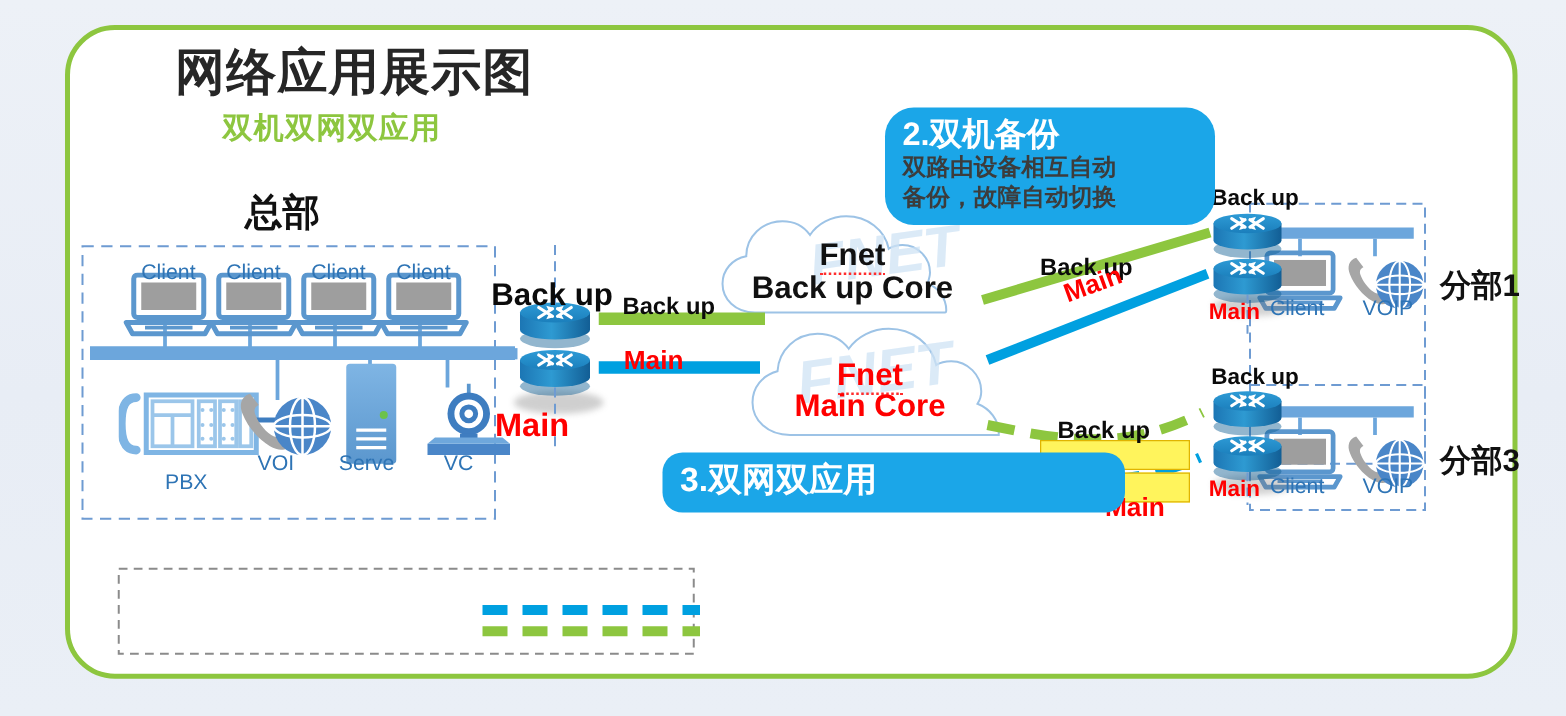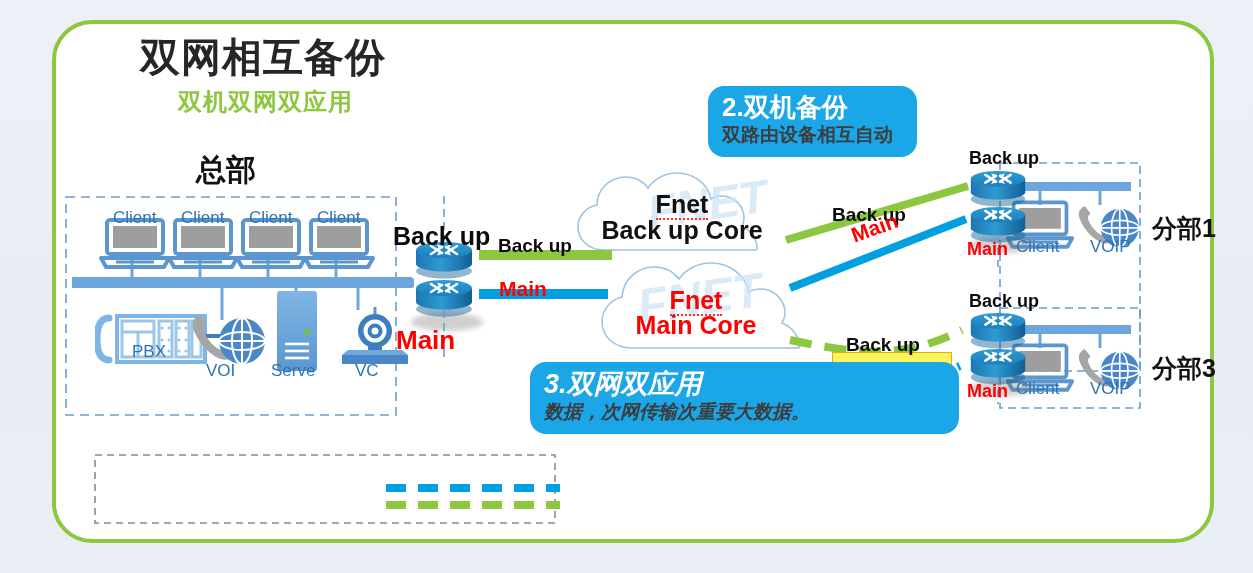--- a/index.html
+++ b/index.html
@@ -299,31 +299,31 @@
         <ellipse cx="1002" cy="388" rx="32" ry="8" fill="#777"></ellipse>
       </g>
     <use href="#router" x="964" y="308" width="68" height="41"></use>
     <use href="#router" x="964" y="344" width="68" height="41"></use>
     <path d="M998 378 V404" stroke="#6E9BD2" stroke-width="1.6" stroke-dasharray="7 5"></path>
   </svg>
 
   <div class="hl" style="left:832px; top:352px; width:120px; height:24px;"></div>
   <div class="hl" style="left:880px; top:378px; width:72px; height:24px;"></div>
 
-  <div class="ttl">双网相互备份</div>
+  <div class="ttl">网络应用展示图</div>
   <div class="subttl">双机双网双应用</div>
 
   <div class="hq-title">总部</div>
 
   <div class="cap-wrap" style="left:113px; top:209px;">Client</div>
   <div class="cap-wrap" style="left:181px; top:209px;">Client</div>
   <div class="cap-wrap" style="left:249px; top:209px;">Client</div>
   <div class="cap-wrap" style="left:317px; top:209px;">Client</div>
 
-  <div class="cap" style="left:132px; top:342px;">PBX</div>
+  <div class="cap" style="left:132px; top:376px;">PBX</div>
   <div class="cap" style="left:206px; top:361px;">VOI</div>
   <div class="cap" style="left:271px; top:361px;">Serve</div>
   <div class="cap" style="left:355px; top:361px;">VC</div>
 
   <div class="lbl lbl-black" style="left:393px; top:222px; font-size:25px;">Back up</div>
   <div class="lbl lbl-red" style="left:396px; top:325px; font-size:26px;">Main</div>
 
   <div class="lbl lbl-black" style="left:498px; top:235px; font-size:19px;">Back up</div>
   <div class="lbl lbl-red" style="left:499px; top:277px; font-size:21px;">Main</div>
 
@@ -349,22 +349,22 @@
   <div class="cap-wrap" style="left:1090px; top:238px;">VOIP</div>
   <div class="branch-title" style="left:1152px; top:212px;">分部1</div>
 
   <div class="lbl lbl-black" style="left:969px; top:291px; font-size:18px;">Back up</div>
   <div class="lbl lbl-red" style="left:967px; top:381px; font-size:18px;">Main</div>
   <div class="cap-wrap" style="left:1016px; top:380px;">Client</div>
   <div class="cap-wrap" style="left:1090px; top:380px;">VOIP</div>
   <div class="branch-title" style="left:1152px; top:352px;">分部3</div>
 
 
-  <div class="callout c2" style="left:708px; top:86px; width:209px;">
+  <div class="callout c2" style="left:708px; top:86px; width:264px;border-radius:23px;">
     <h4>2.双机备份</h4>
     <p>双路由设备相互自动</p>
+    <p>备份，故障自动切换</p>
   </div>
 
-  <div class="callout c3" style="left:530px; top:362px; width:429px;font-style:italic;">
+  <div class="callout c3" style="left:530px; top:362px; width:370px;">
     <h4>3.双网双应用</h4>
-    <p>数据，次网传输次重要大数据。</p>
   </div>
 </div>
 
 </body></html>

